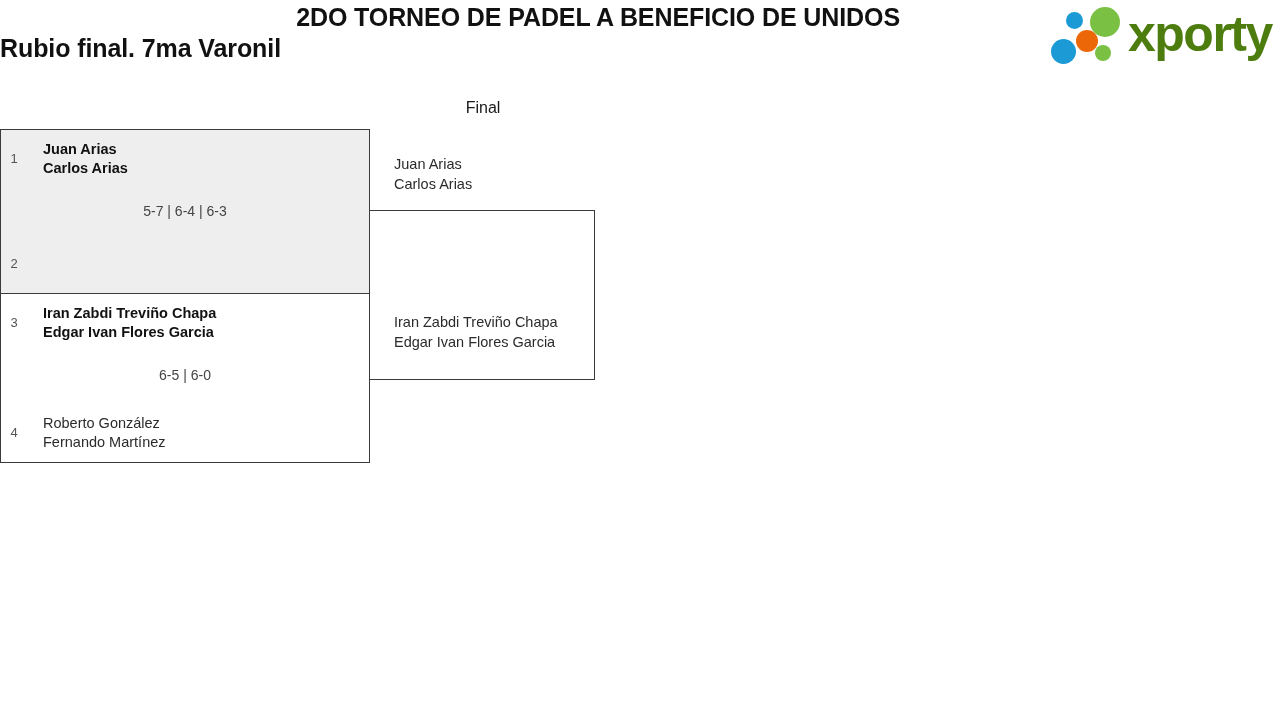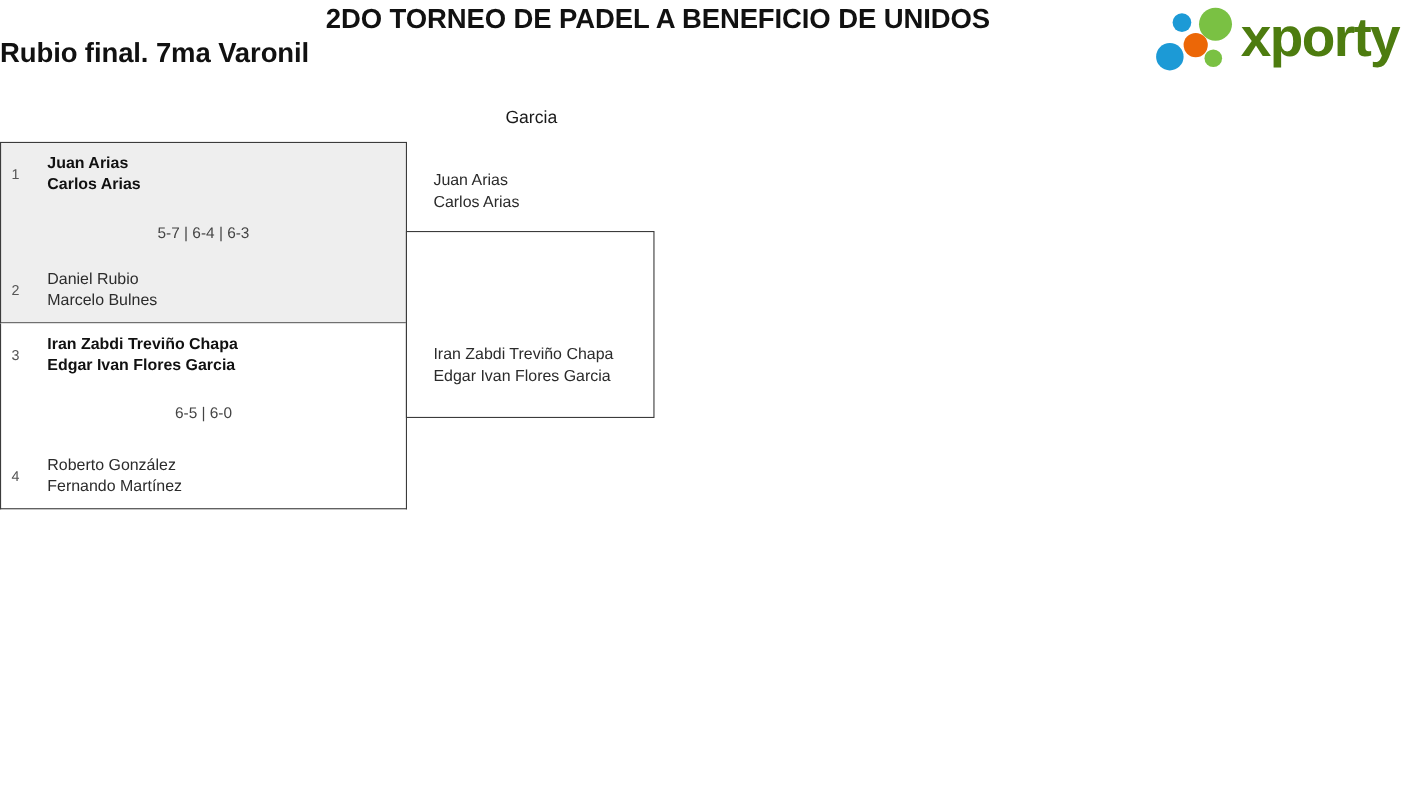--- a/index.html
+++ b/index.html
@@ -179,39 +179,35 @@
         <span class="dot dot-green-lg"></span>
         <span class="dot dot-orange"></span>
         <span class="dot dot-blue-lg"></span>
         <span class="dot dot-green-sm"></span>
       </div>
       <div class="logo-word">xporty</div>
     </div>
   </div>
 
   <div class="round-header round-header-semis">Semifinales</div>
-  <div class="round-header round-header-final">Garcia</div>
+  <div class="round-header round-header-final">Final</div>
 
   <div class="bracket">
 
     <div class="match match-sf1">
       <div class="side side-top">
         <span class="seed">1</span>
         <span class="team-names winner">
           <span class="team-line">Juan Arias</span>
           <span class="team-line">Carlos Arias</span>
         </span>
       </div>
       <div class="score">5-7 | 6-4 | 6-3</div>
       <div class="side side-bottom">
         <span class="seed">2</span>
-        <span class="team-names">
-          <span class="team-line">Daniel Rubio</span>
-          <span class="team-line">Marcelo Bulnes</span>
-        </span>
       </div>
     </div>
 
     <div class="match match-sf2">
       <div class="side side-top">
         <span class="seed">3</span>
         <span class="team-names winner">
           <span class="team-line">Iran Zabdi Treviño Chapa</span>
           <span class="team-line">Edgar Ivan Flores Garcia</span>
         </span>

